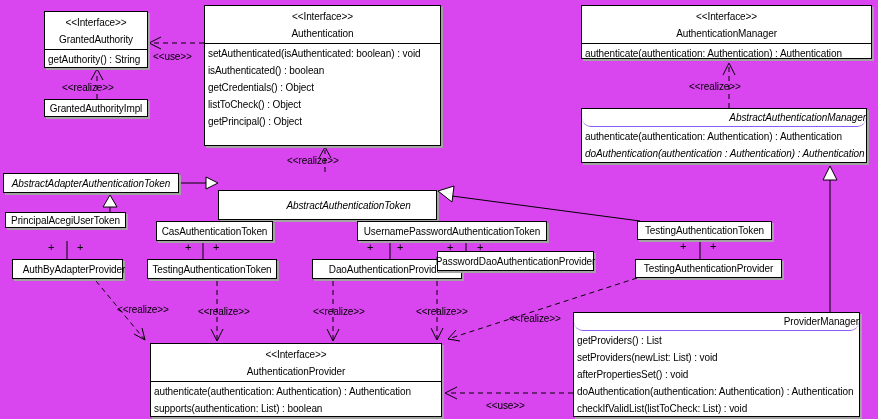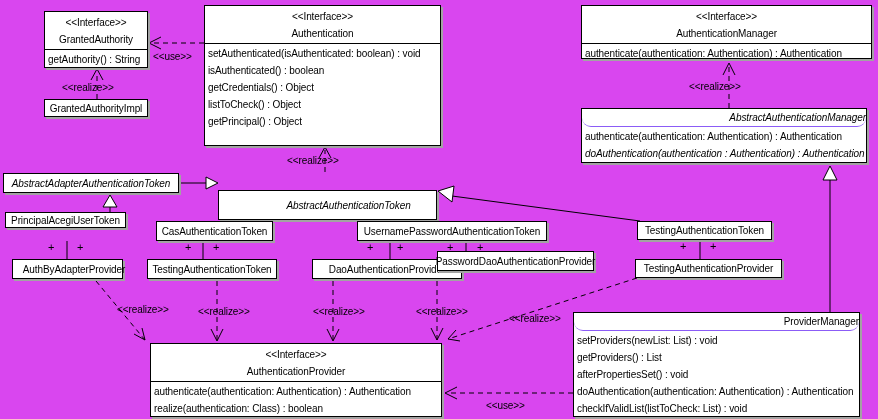--- a/index.html
+++ b/index.html
@@ -206,29 +206,29 @@
     <span>TestingAuthenticationProvider</span>
   </div>
 
   <div class="uml-box" style="left:150px;top:343px;width:292px;height:74px;">
     <div class="hdr2">
       <div>&lt;&lt;Interface&gt;&gt;</div>
       <div>AuthenticationProvider</div>
     </div>
     <div class="methods">
       <div class="m">authenticate(authentication: Authentication) : Authentication</div>
-      <div class="m">realize(authentication: Class) : boolean</div>
+      <div class="m">supports(authentication: List) : boolean</div>
     </div>
   </div>
 
   <div class="uml-box" style="left:573px;top:312px;width:287px;height:105px;">
     <div class="hdr1">ProviderManager</div>
     <div class="methods">
+      <div class="m">getProviders() : List</div>
       <div class="m">setProviders(newList: List) : void</div>
-      <div class="m">getProviders() : List</div>
       <div class="m">afterPropertiesSet() : void</div>
       <div class="m">doAuthentication(authentication: Authentication) : Authentication</div>
       <div class="m">checkIfValidList(listToCheck: List) : void</div>
     </div>
   </div>
 
   <div class="elabel" style="left:153px;top:51px;">&lt;&lt;use&gt;&gt;</div>
   <div class="elabel" style="left:62px;top:82px;">&lt;&lt;realize&gt;&gt;</div>
   <div class="elabel" style="left:287px;top:155px;">&lt;&lt;realize&gt;&gt;</div>
   <div class="elabel" style="left:689px;top:81px;">&lt;&lt;realize&gt;&gt;</div>

